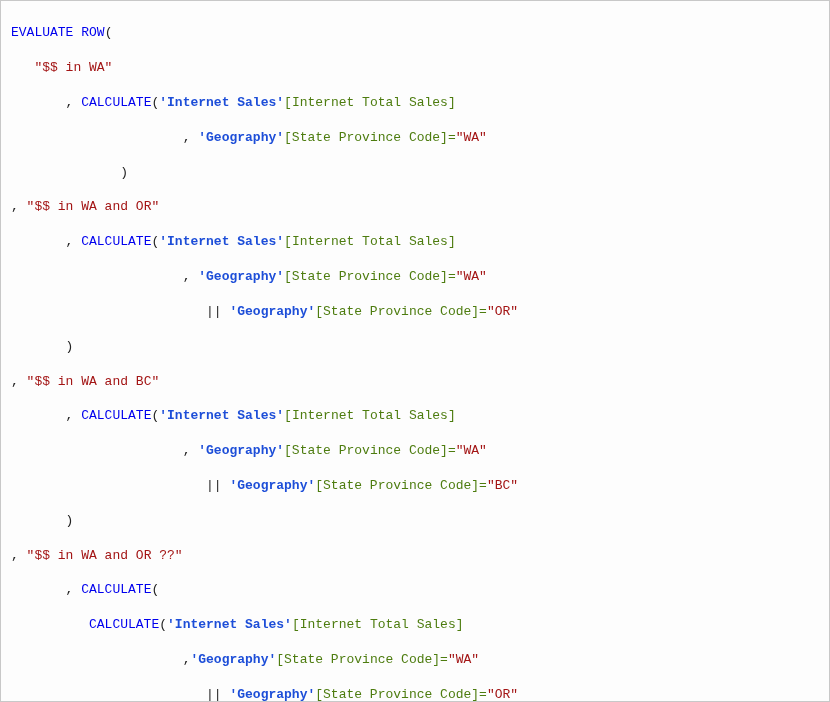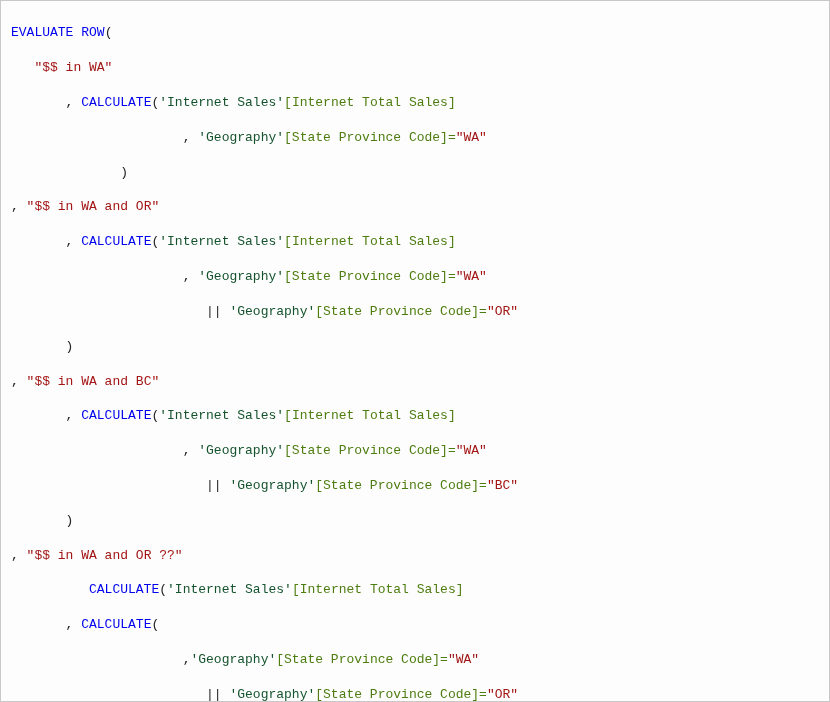--- a/index.html
+++ b/index.html
@@ -19,21 +19,21 @@
     padding: 6px 6px 6px 10px;
     font-family: Consolas, "Courier New", monospace;
     font-size: 13px;
     line-height: 17.4px;
     white-space: pre;
     color: #222;
     overflow: hidden;
   }
   .kw   { color: #0000ee; } 
   .str  { color: #a31515; } 
-  .tbl  { color: #14532d; } 
+  .tbl  { color: #1d4ed8; font-weight: bold; } 
   .col  { color: #4d7c0f; } 
   .punc { color: #222222; }
   .line { display: block; }
 </style>
 </head>
 <body>
 
 <div class="code-box">
 <span class="line"><span class="kw">EVALUATE</span><span class="punc"> </span><span class="kw">ROW</span><span class="punc">(</span></span>
 <span class="line"><span class="punc">   </span><span class="str">"$$ in WA"</span></span>
@@ -44,22 +44,22 @@
 <span class="line"><span class="punc">       , </span><span class="kw">CALCULATE</span><span class="punc">(</span><span class="tbl">'Internet Sales'</span><span class="col">[Internet Total Sales]</span></span>
 <span class="line"><span class="punc">                      , </span><span class="tbl">'Geography'</span><span class="col">[State Province Code]=</span><span class="str">"WA"</span></span>
 <span class="line"><span class="punc">                         || </span><span class="tbl">'Geography'</span><span class="col">[State Province Code]=</span><span class="str">"OR"</span></span>
 <span class="line"><span class="punc">       )</span></span>
 <span class="line"><span class="punc">, </span><span class="str">"$$ in WA and BC"</span></span>
 <span class="line"><span class="punc">       , </span><span class="kw">CALCULATE</span><span class="punc">(</span><span class="tbl">'Internet Sales'</span><span class="col">[Internet Total Sales]</span></span>
 <span class="line"><span class="punc">                      , </span><span class="tbl">'Geography'</span><span class="col">[State Province Code]=</span><span class="str">"WA"</span></span>
 <span class="line"><span class="punc">                         || </span><span class="tbl">'Geography'</span><span class="col">[State Province Code]=</span><span class="str">"BC"</span></span>
 <span class="line"><span class="punc">       )</span></span>
 <span class="line"><span class="punc">, </span><span class="str">"$$ in WA and OR ??"</span></span>
+<span class="line"><span class="punc">       , </span><span class="kw">CALCULATE</span><span class="punc">(</span></span>
 <span class="line"><span class="punc">          </span><span class="kw">CALCULATE</span><span class="punc">(</span><span class="tbl">'Internet Sales'</span><span class="col">[Internet Total Sales]</span></span>
-<span class="line"><span class="punc">       , </span><span class="kw">CALCULATE</span><span class="punc">(</span></span>
 <span class="line"><span class="punc">                      ,</span><span class="tbl">'Geography'</span><span class="col">[State Province Code]=</span><span class="str">"WA"</span></span>
 <span class="line"><span class="punc">                         || </span><span class="tbl">'Geography'</span><span class="col">[State Province Code]=</span><span class="str">"OR"</span></span>
 
 
 
 
 
 
 
 

